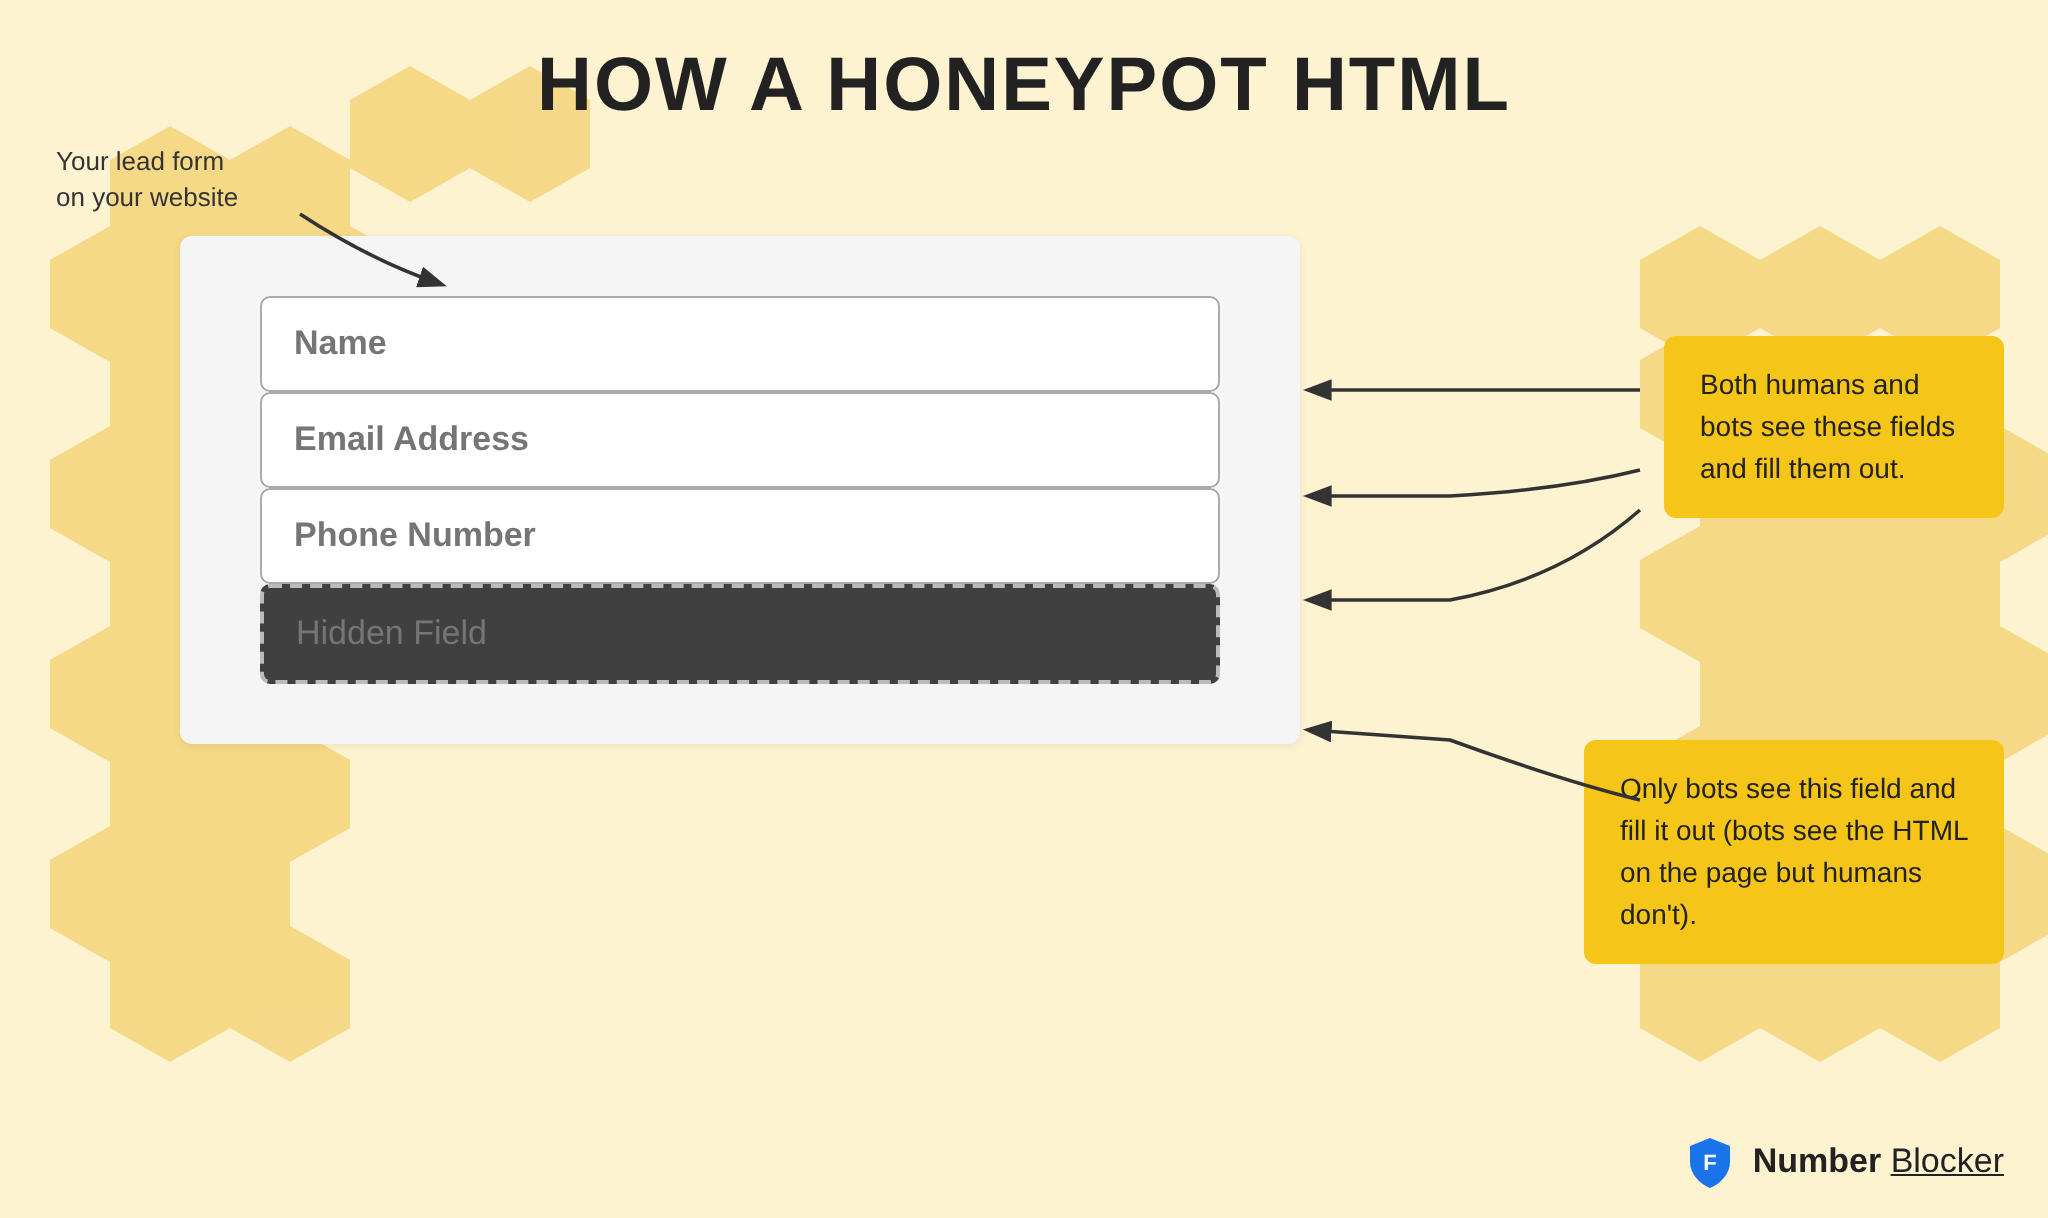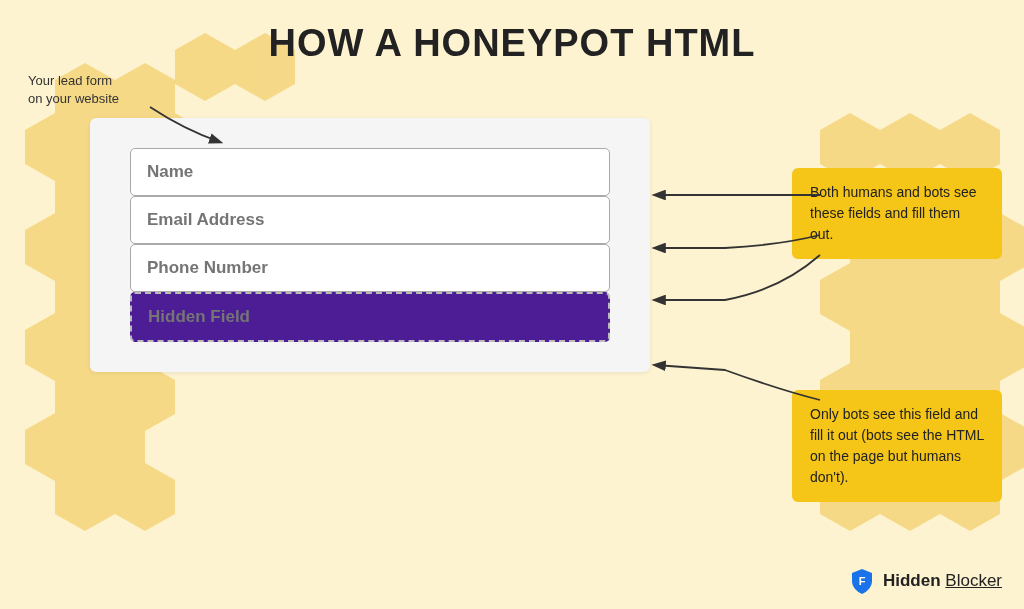--- a/index.html
+++ b/index.html
@@ -64,23 +64,23 @@
       border-radius: 5px;
       background: #fff;
       font-size: 17px;
       font-weight: 700;
       color: #222;
       outline: none;
     }
 
     .form-field.hidden-field {
       border: 2px dashed #bbb;
-      background: #4c1d95;
+      background: #404040;
       color: #aaa;
-      font-weight: 700;
+      font-weight: 400;
       font-style: normal;
     }
 
     .submit-btn {
       display: block;
       margin: 8px auto 0 auto;
       padding: 14px 60px;
       background: #ddd;
       border: none;
       border-radius: 5px;
@@ -99,28 +99,27 @@
       padding: 14px 18px;
       font-size: 14px;
       color: #222;
       line-height: 1.5;
       z-index: 2;
     }
 
     .callout-box-1 {
       top: 168px;
       right: 22px;
-      width: 210px;
+      width: 170px;
     }
 
     .callout-box-2 {
       top: 370px;
       right: 22px;
       width: 210px;
-      margin-top: 20px;
     }
 
     
     .arrows-svg {
       position: absolute;
       top: 0; left: 0;
       width: 1024px;
       height: 609px;
       pointer-events: none;
       z-index: 4;
@@ -255,15 +254,15 @@
     </marker>
   </defs>
 </svg>
 
 <div class="logo">
   <svg class="logo-icon" viewBox="0 0 28 28" xmlns="http://www.w3.org/2000/svg">
     <path d="M14 2 L24 6 L24 14 C24 20 19 25 14 27 C9 25 4 20 4 14 L4 6 Z" fill="#1a73e8"></path>
     <text x="14" y="18" text-anchor="middle" fill="white" font-size="11" font-weight="bold">F</text>
   </svg>
   <span class="logo-text">
-    <span class="fraud">Hidden</span> <span class="blocker">Blocker</span>
+    <span class="fraud">Number</span> <span class="blocker">Blocker</span>
   </span>
 </div>
 
 </body></html>

